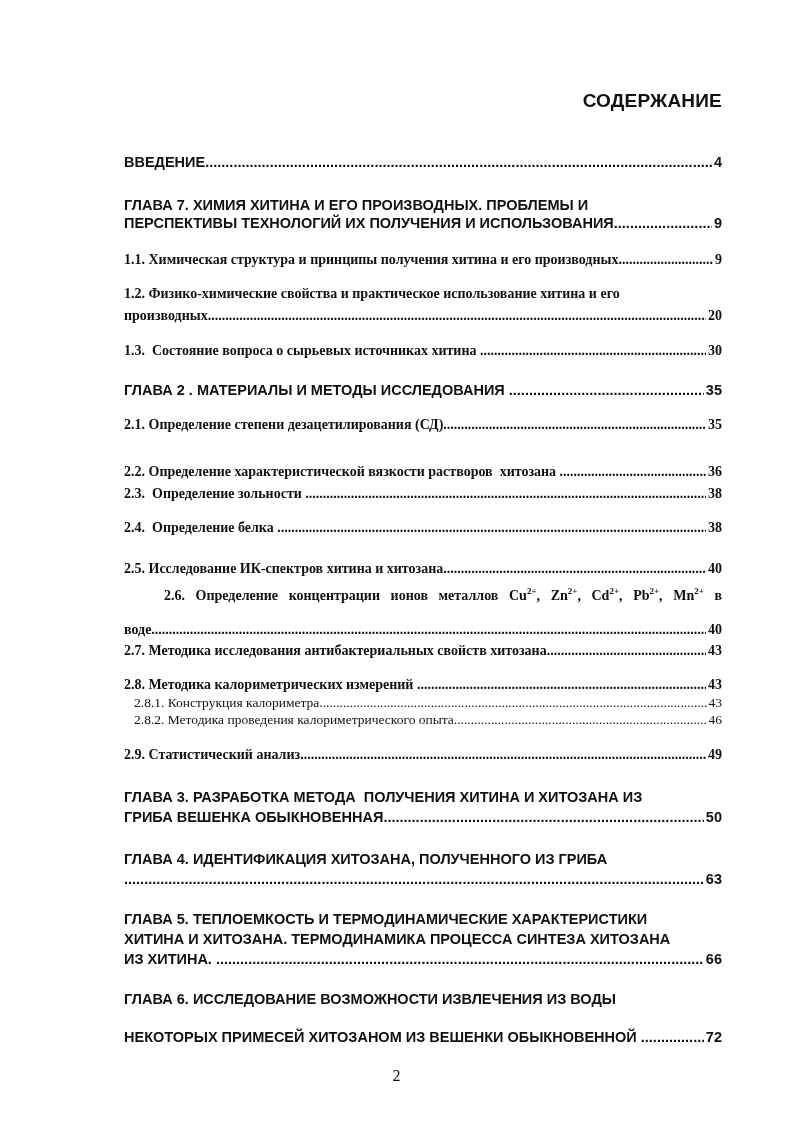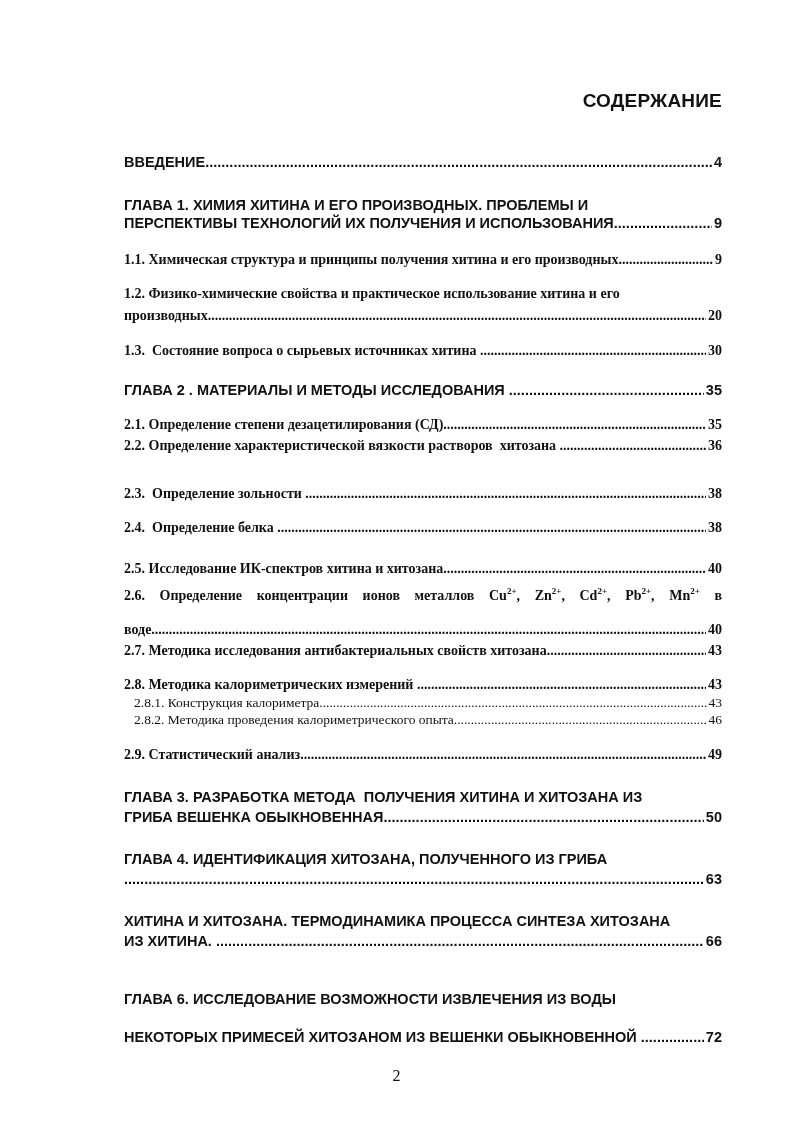--- a/index.html
+++ b/index.html
@@ -12,42 +12,42 @@
   .entry { position: absolute; left: 0; width: 598px; }
   .line { display: flex; align-items: baseline; width: 100%; white-space: nowrap; }
   .line .txt { flex: 0 0 auto; }
   .line .dots { flex: 1 1 auto; overflow: hidden; white-space: nowrap; letter-spacing: 0; }
   .line .dots::before { content: "................................................................................................................................................................................................................................................................"; }
   .line .pg { flex: 0 0 auto; padding-left: 2px; }
   .chap { font-family: "Liberation Sans", sans-serif; font-weight: bold; font-size: 14.5px; line-height: 18px; }
   .sec { font-family: "Liberation Serif", serif; font-weight: bold; font-size: 14px; line-height: 18px; }
   .sub { font-family: Liberation Serif, serif; font-weight: normal; font-size: 13.5px; line-height: 16px; padding-left: 10px; width: 588px; }
   .plain { display: block; white-space: nowrap; }
-  .justify { display: flex; justify-content: space-between; white-space: nowrap; }
+  .justify { display: flex; justify-content: space-between; white-space: nowrap; margin-left: 40px; }
   sup { font-size: 9px; vertical-align: super; line-height: 0; }
   .pagenum { position: absolute; top: 1067px; left: 0; width: 793px; text-align: center;
     font-family: "Liberation Serif", serif; font-size: 16px; }
 </style>
 </head>
 <body>
 
 <div class="page">
 
   <div class="title">СОДЕРЖАНИЕ</div>
 
   <div class="entry chap" style="top:153px">
     <div class="line">
         <span class="txt">ВВЕДЕНИЕ</span>
         <span class="dots"></span>
         <span class="pg">4</span>
       </div>
   </div>
 
   <div class="entry chap" style="top:196px">
-    <span class="plain">ГЛАВА 1. ХИМИЯ ХИТИНА И ЕГО ПРОИЗВОДНЫХ. ПРОБЛЕМЫ И</span>
+    <span class="plain">ГЛАВА 7. ХИМИЯ ХИТИНА И ЕГО ПРОИЗВОДНЫХ. ПРОБЛЕМЫ И</span>
     <div class="line">
         <span class="txt">ПЕРСПЕКТИВЫ ТЕХНОЛОГИЙ ИХ ПОЛУЧЕНИЯ И ИСПОЛЬЗОВАНИЯ</span>
         <span class="dots"></span>
         <span class="pg">9</span>
       </div>
   </div>
 
   <div class="entry sec" style="top:251px">
     <div class="line">
         <span class="txt">1.1. Химическая структура и принципы получения хитина и его производных</span>
@@ -82,21 +82,21 @@
   </div>
 
   <div class="entry sec" style="top:416px">
     <div class="line">
         <span class="txt">2.1. Определение степени дезацетилирования (СД)</span>
         <span class="dots"></span>
         <span class="pg">35</span>
       </div>
   </div>
 
-  <div class="entry sec" style="top:437px">
+  <div class="entry sec" style="top:463px">
     <div class="line">
         <span class="txt" style="white-space:pre">2.2. Определение характеристической вязкости растворов  хитозана </span>
         <span class="dots"></span>
         <span class="pg">36</span>
       </div>
   </div>
 
   <div class="entry sec" style="top:485px">
     <div class="line">
         <span class="txt" style="white-space:pre">2.3.  Определение зольности </span>
@@ -193,20 +193,21 @@
 
   <div class="entry chap" style="top:850px">
     <span class="plain">ГЛАВА 4. ИДЕНТИФИКАЦИЯ ХИТОЗАНА, ПОЛУЧЕННОГО ИЗ ГРИБА</span>
     <div class="line" style="margin-top:2px">
         <span class="dots"></span>
         <span class="pg">63</span>
       </div>
   </div>
 
   <div class="entry chap" style="top:910px">
+    <span class="plain">ГЛАВА 5. ТЕПЛОЕМКОСТЬ И ТЕРМОДИНАМИЧЕСКИЕ ХАРАКТЕРИСТИКИ</span>
     <span class="plain" style="margin-top:2px">ХИТИНА И ХИТОЗАНА. ТЕРМОДИНАМИКА ПРОЦЕССА СИНТЕЗА ХИТОЗАНА</span>
     <div class="line" style="margin-top:2px">
         <span class="txt" style="white-space:pre">ИЗ ХИТИНА. </span>
         <span class="dots"></span>
         <span class="pg">66</span>
       </div>
   </div>
 
   <div class="entry chap" style="top:990px">
     <span class="plain">ГЛАВА 6. ИССЛЕДОВАНИЕ ВОЗМОЖНОСТИ ИЗВЛЕЧЕНИЯ ИЗ ВОДЫ</span>

